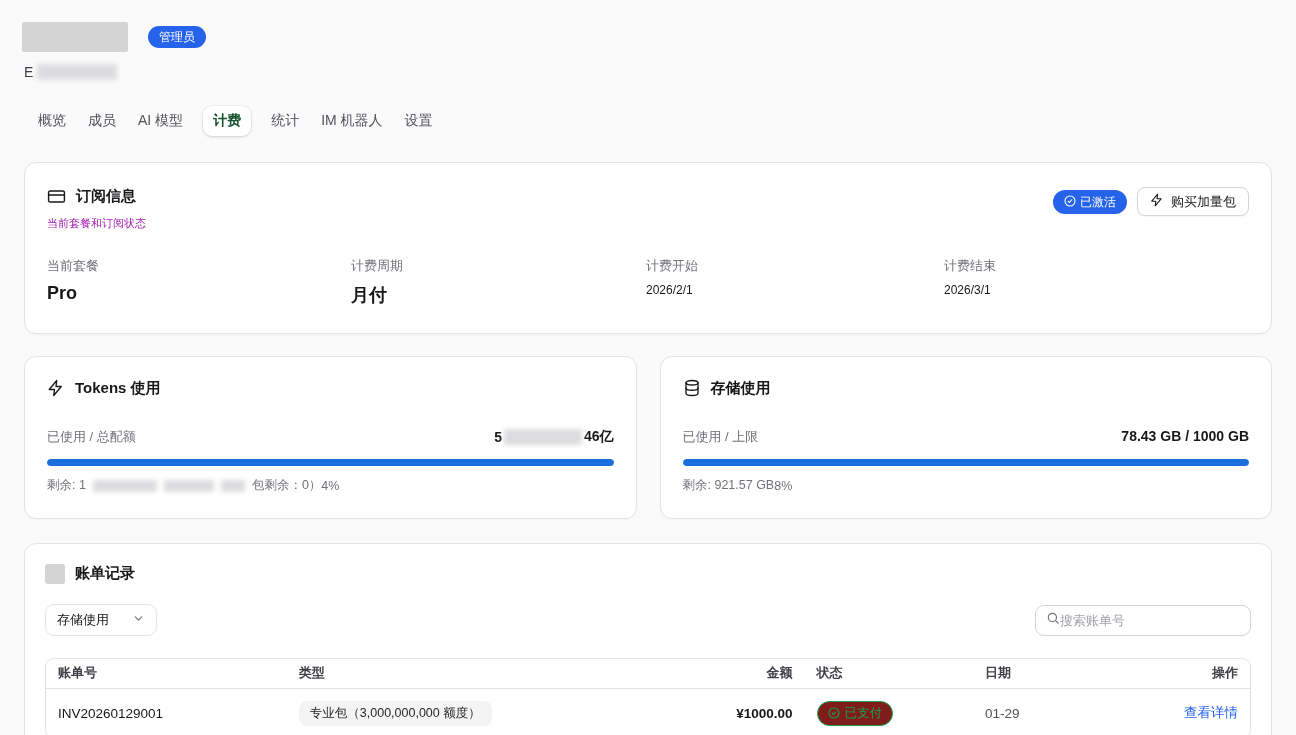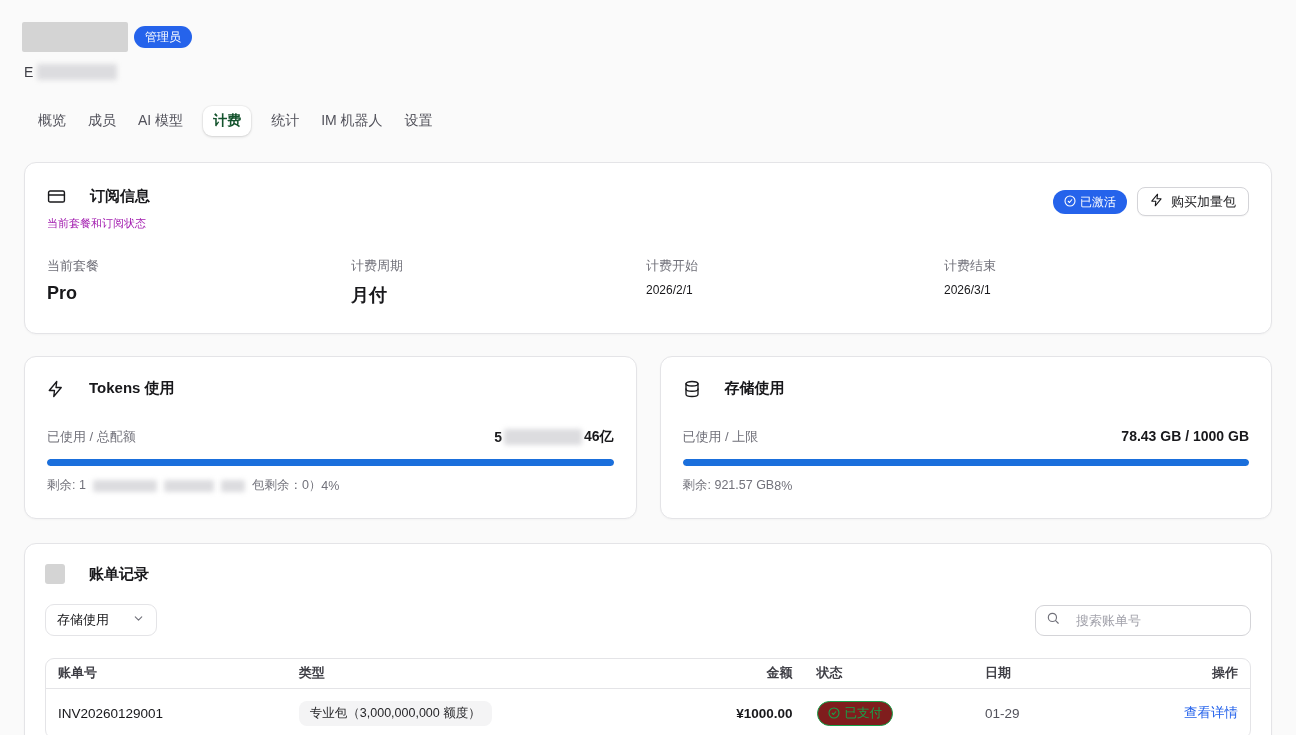--- a/index.html
+++ b/index.html
@@ -4,21 +4,21 @@
 <style>
   * { margin:0; padding:0; box-sizing:border-box; }
   html,body { width:1296px; height:735px; }
   body {
     font-family:"Liberation Sans","DejaVu Sans",sans-serif;
     background:#fafafa; color:#18181b; overflow:hidden;
   }
   .page { position:relative; width:1296px; height:735px; overflow:hidden; padding:22px 24px 0; }
 
   
-  .org-row { display:flex; align-items:center; gap:6px; margin-left:-2px; }
+  .org-row { display:flex; align-items:center; gap:20px; margin-left:-2px; }
   .redact-solid { background:#d4d4d4; border-radius:2px; }
   .redact-blur { background:#dcdcdf; border-radius:2px; filter:blur(2.5px); }
   .badge-blue {
     display:inline-flex; align-items:center; gap:4px;
     background:#2563eb; color:#fff; font-size:12px; line-height:1;
     padding:5px 11px; border-radius:999px; white-space:nowrap;
   }
   .email-row { display:flex; align-items:center; gap:4px; margin:12px 0 0 0; font-size:14px; color:#3f3f46; }
 
   
@@ -30,21 +30,21 @@
     box-shadow:0 1px 3px rgba(0,0,0,.14), 0 0 0 1px rgba(0,0,0,.03);
   }
 
   
   .card {
     background:#fff; border:1px solid #e4e4e7; border-radius:12px;
     box-shadow:0 1px 2px rgba(0,0,0,.03);
   }
   .card-sub { margin-top:26px; padding:24px 22px 26px; }
   .card-head { display:flex; align-items:flex-start; justify-content:space-between; }
-  .card-title { display:flex; align-items:center; gap:24px; font-size:15px; font-weight:700; }
+  .card-title { display:flex; gap:10px; font-size:15px; font-weight:700; }
   .card-title svg { display:block; }
   .card-subtitle { margin-top:10px; font-size:11px; color:#a21caf; }
 
   .btn-outline {
     display:inline-flex; align-items:center; gap:7px; height:29px;
     background:#fff; border:1px solid #d4d4d8; border-radius:8px;
     padding:0 12px; font-size:13px; color:#18181b; cursor:pointer;
     box-shadow:0 1px 1px rgba(0,0,0,.04);
   }
   .head-actions { display:flex; align-items:center; gap:10px; }
@@ -69,21 +69,21 @@
   .card-billing { margin-top:24px; padding:20px 20px 24px; }
   .billing-icon-redacted { width:20px; height:20px; background:#d4d4d4; border-radius:3px; }
   .controls { display:flex; align-items:center; justify-content:space-between; margin-top:20px; }
   .select {
     display:inline-flex; align-items:center; justify-content:space-between;
     width:112px; height:32px; padding:0 11px;
     border:1px solid #e4e4e7; border-radius:9px; background:#fff;
     font-size:13px; color:#18181b; cursor:pointer;
   }
   .search {
-    display:flex; align-items:center; gap:16px; width:216px; height:31px;
+    display:flex; align-items:center; gap:0; width:216px; height:31px;
     border:1px solid #d4d4d8; border-radius:9px; background:#fff; padding:0 10px;
   }
   .search input {
     border:none; outline:none; flex:1; font-size:13px; color:#18181b;
     font-family:inherit; background:transparent;
   }
   .search input::placeholder { color:#a1a1aa; }
 
   .table-wrap { margin-top:22px; border:1px solid #e4e4e7; border-radius:9px; overflow:hidden; background:#fff; }
   table { width:100%; border-collapse:collapse; table-layout:fixed; }

